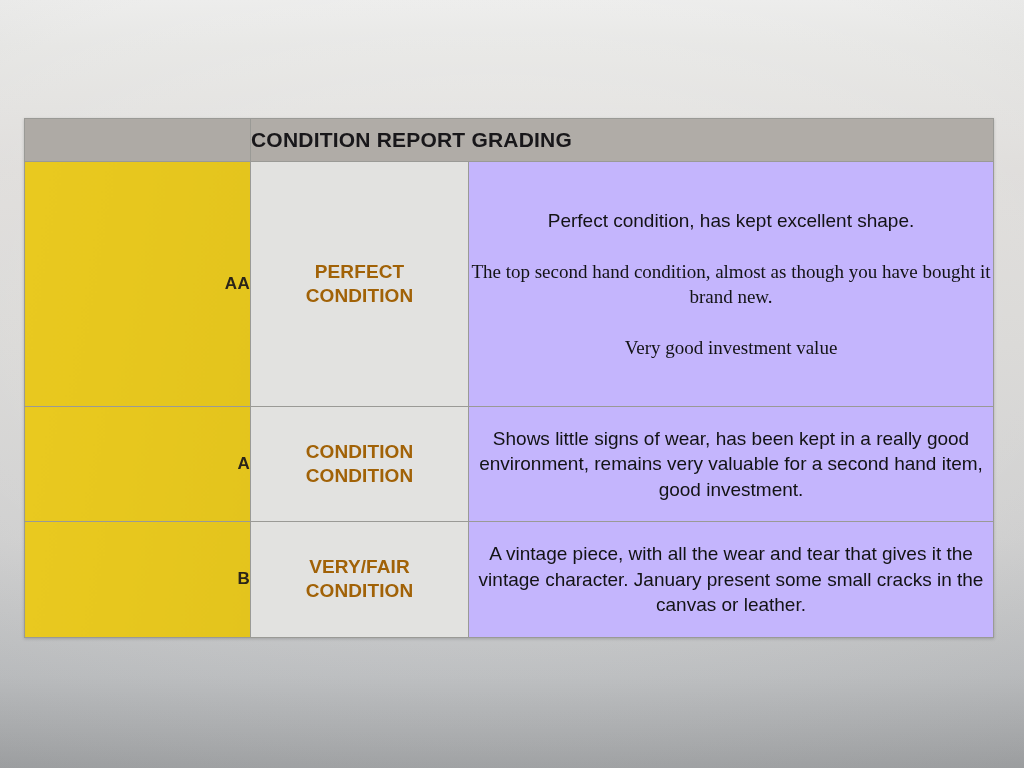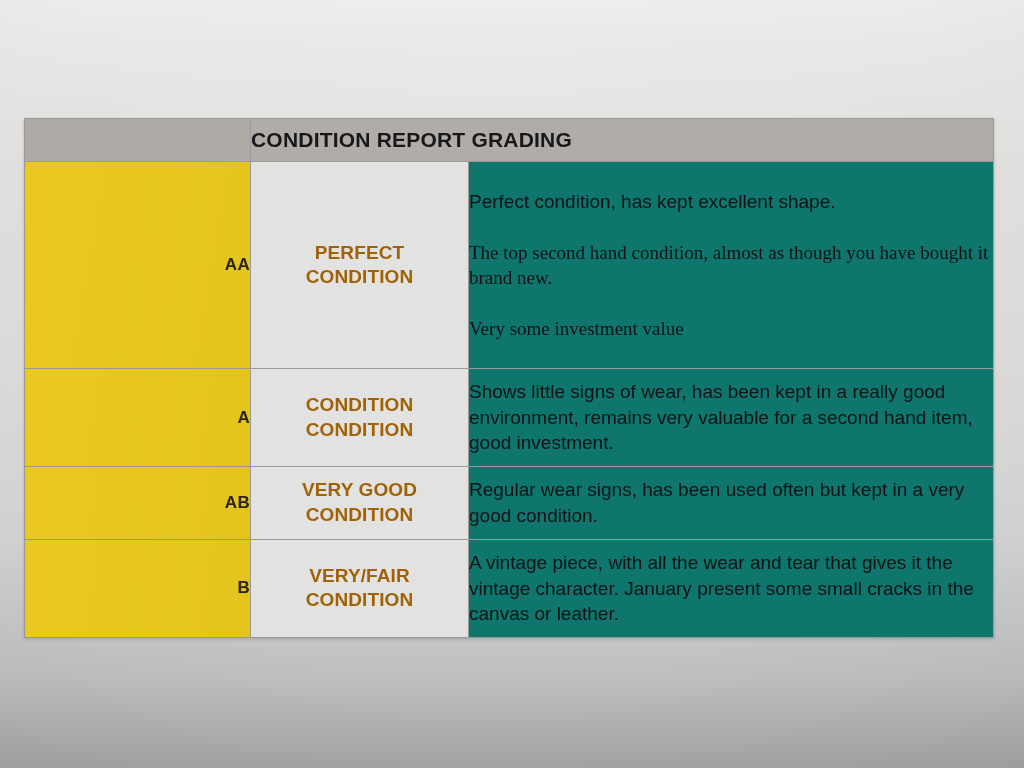--- a/index.html
+++ b/index.html
@@ -115,25 +115,25 @@
     line-height: 1.28;
     letter-spacing: 0.1px;
     border-left: none;
     border-right-color: #a9a9a5;
     border-top-color: #a2a29e;
     border-bottom-color: #a2a29e;
   }
 
   
   .desc-cell {
-    background: #0f766e;
+    background: #c4b5fd;
     color: #131315;
     font-size: 19px;
     line-height: 1.34;
-    text-align: left;
+    text-align: center;
     padding: 9px 12px 9px 11px;
     border-left: none;
     border-right-color: #a5a5a1;
     border-top-color: #a2a29e;
     border-bottom-color: #a2a29e;
   }
   .desc-cell p {
     margin: 0;
   }
   .desc-cell p + p {
@@ -164,45 +164,35 @@
 
       <tr style="height:207px">
         <td class="grade-cell first">AA</td>
         <td class="name-cell">
           <span>PERFECT</span><br>
           <span>CONDITION</span>
         </td>
         <td class="desc-cell">
           <p>Perfect condition, has kept excellent shape.</p>
           <p>The top second hand condition, almost as though you have bought it brand new.</p>
-          <p>Very some investment value</p>
+          <p>Very good investment value</p>
         </td>
       </tr>
 
       <tr style="height:97px">
         <td class="grade-cell">A</td>
         <td class="name-cell">
           <span>CONDITION</span><br>
           <span>CONDITION</span>
         </td>
         <td class="desc-cell tight">
           <p>Shows little signs of wear, has been kept in a really good environment, remains very valuable for a second hand item, good investment.</p>
         </td>
       </tr>
 
-      <tr style="height:73px">
-        <td class="grade-cell">AB</td>
-        <td class="name-cell">
-          <span>VERY GOOD</span><br>
-          <span>CONDITION</span>
-        </td>
-        <td class="desc-cell tight">
-          <p>Regular wear signs, has been used often but kept in a very good condition.</p>
-        </td>
-      </tr>
 
       <tr style="height:98px">
         <td class="grade-cell">B</td>
         <td class="name-cell">
           <span>VERY/FAIR</span><br>
           <span>CONDITION</span>
         </td>
         <td class="desc-cell tight">
           <p>A vintage piece, with all the wear and tear that gives it the vintage character. January present some small cracks in the canvas or leather.</p>
         </td>

